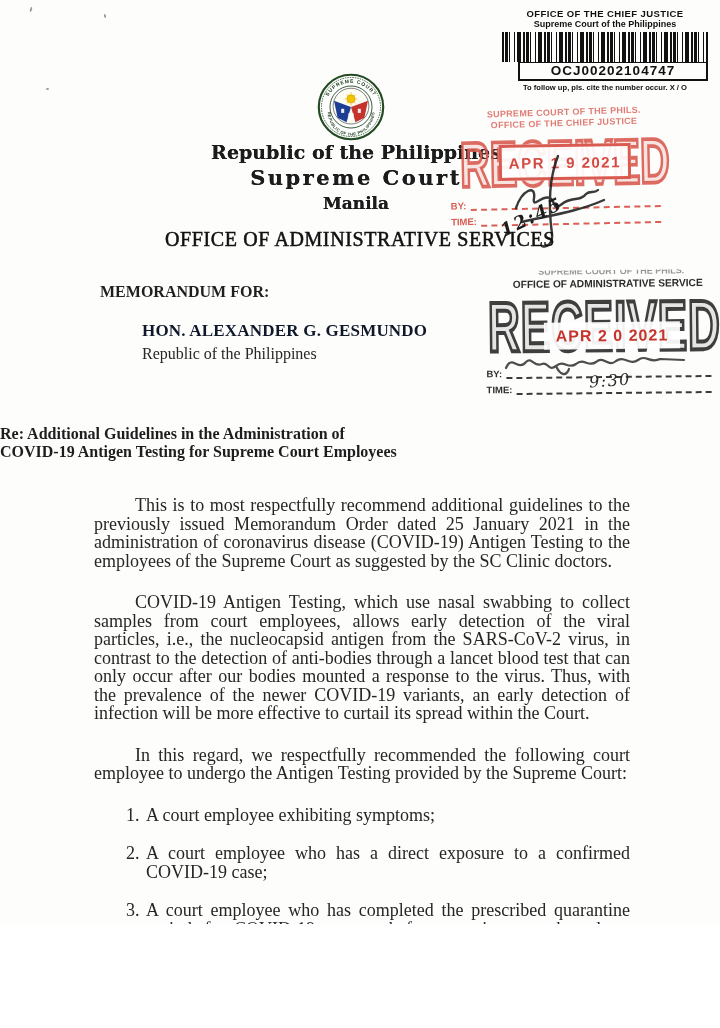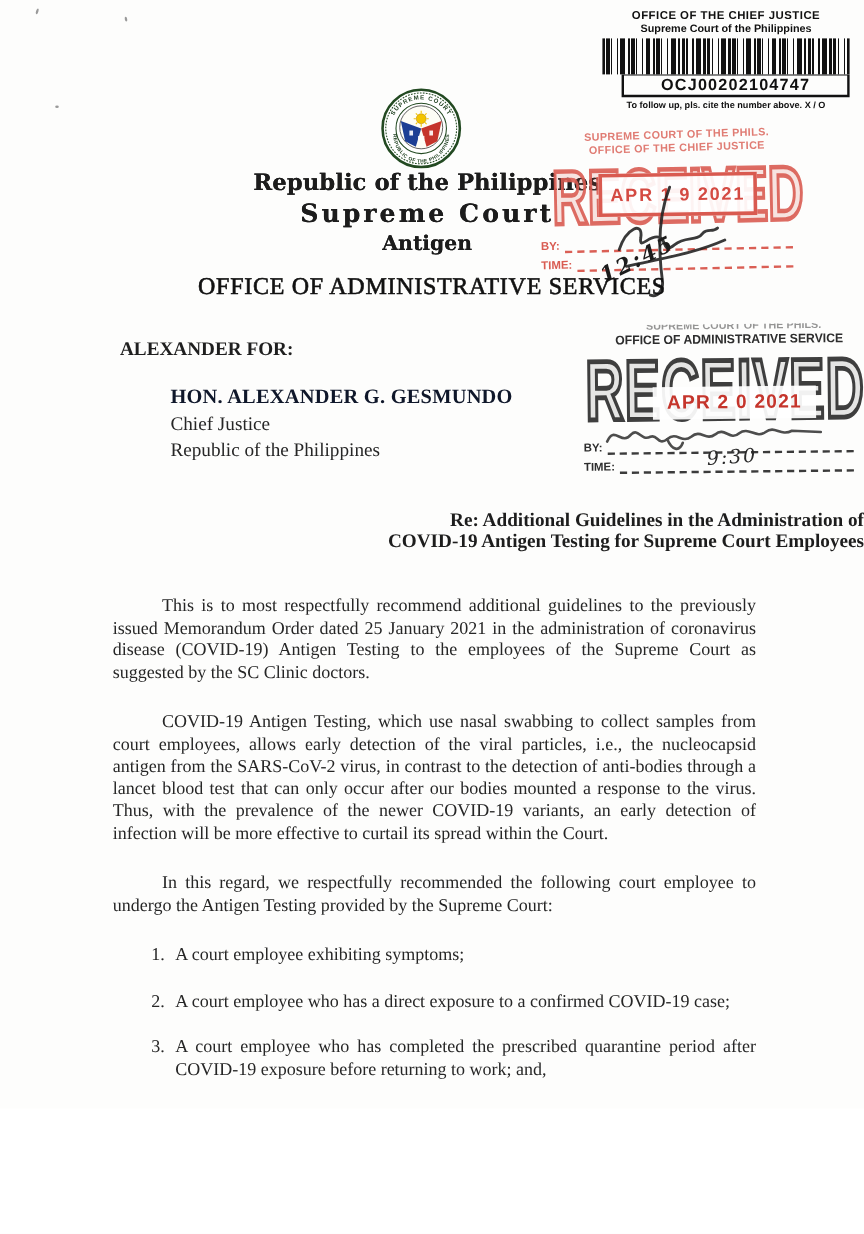--- a/index.html
+++ b/index.html
@@ -33,26 +33,26 @@
   .lh-city { font-size:17px; margin-top:3px; }
 
   .oas-heading { position:absolute; left:0; top:228px; width:720px; text-align:center;
     font-size:20px; font-weight:normal; letter-spacing:.6px; color:#111; -webkit-text-stroke:.5px #111; }
 
   .memo-for { position:absolute; left:100px; top:283px; font-size:16px; font-weight:bold; color:#1f1f1f; }
 
   .addressee { position:absolute; left:142px; top:320px; font-size:16px; line-height:22.5px; color:#262626; }
   .addr-name { font-weight:bold; font-size:17px; letter-spacing:.2px; color:#0f172a; }
 
-  .subject { position:absolute; left:0; top:425px; width:720px; text-align:right;
+  .subject { position:absolute; left:0; top:425px; width:720px; text-align:left;
     font-weight:bold; font-size:16px; line-height:18px; color:#1d1d1d; }
 
   
   .body-text { position:absolute; left:94px; top:496px; width:536px;
-    font-size:15px; line-height:18.5px; text-align:justify; color:#262626; }
+    font-size:18px; line-height:18.5px; text-align:justify; color:#262626; }
   .body-text p { margin:0 0 23px 0; text-indent:41px; }
   .memo-list { margin:10px 0 0 32px; padding:0; }
   .li { display:flex; margin-bottom:20px; }
   .li-num { width:20px; flex:none; }
   .li-text { flex:1; text-align:justify; }
 
   
   .red-stamp { position:absolute; left:450px; top:107px; width:230px; transform:rotate(-1.2deg);
     font-family:"Liberation Sans", sans-serif; color:#d95c52; }
   .rs-org { text-align:center; font-size:9px; line-height:10.5px; font-weight:bold; letter-spacing:.3px;
@@ -109,21 +109,21 @@
   <div class="speck sp1"></div>
   <div class="speck sp2"></div>
   <div class="speck sp3"></div>
   <div class="speck sp4"></div>
 
   <div class="ocj-block">
     <div class="ocj-line1">OFFICE OF THE CHIEF JUSTICE</div>
     <div class="ocj-line2">Supreme Court of the Philippines</div>
     <div class="barcode"></div>
     <div class="ocj-numbox">OCJ00202104747</div>
-    <div class="ocj-foot">To follow up, pls. cite the number above. X / O</div>
+    <div class="ocj-foot">To follow up, pls. cite the number occur. X / O</div>
   </div>
 
   <svg class="seal" viewBox="0 0 76 76">
     <defs>
       <path id="ringTop" d="M 9,40 A 29,29 0 0 1 67,40"></path>
       <path id="ringBottom" d="M 12,44 A 26,26 0 0 0 64,44"></path>
     </defs>
     <circle cx="38" cy="38" r="36" fill="#ffffff" stroke="#234a22" stroke-width="2.4"></circle>
     <circle cx="38" cy="38" r="33" fill="none" stroke="#234a22" stroke-width="1" stroke-dasharray="1.6,1.2"></circle>
     <circle cx="38" cy="38" r="23.5" fill="none" stroke="#234a22" stroke-width="1"></circle>
@@ -151,21 +151,21 @@
       </g>
       <rect x="-11" y="3" width="3.4" height="4.6" fill="#fff" opacity=".9"></rect>
       <rect x="7.6" y="3" width="3.4" height="4.6" fill="#fff" opacity=".9"></rect>
       <rect x="-3" y="8" width="6" height="4" fill="#fff" opacity=".85"></rect>
     </g>
   </svg>
 
   <div class="letterhead">
     <div class="bl lh-republic">Republic of the Philippines</div>
     <div class="bl lh-court">Supreme Court</div>
-    <div class="bl lh-city">Antigen</div>
+    <div class="bl lh-city">Manila</div>
   </div>
 
   <div class="red-stamp">
     <div class="rs-org">SUPREME COURT OF THE PHILS.</div>
     <div class="rs-org">OFFICE OF THE CHIEF JUSTICE</div>
     <div class="word-wrap rs-wrap">
       <div class="outline-word rs-word">RECEIVED</div>
       <div class="rs-datebox">APR 1 9 2021</div>
     </div>
     <div class="rs-rows">
@@ -184,21 +184,21 @@
     <g fill="none" stroke="#1f1f1f" stroke-width="2.4" stroke-linecap="round" opacity=".88">
       <path d="M66,6 C58,26 56,54 60,84 C61,92 56,98 50,96"></path>
       <path d="M24,58 C30,40 44,34 42,48 C40,60 50,44 58,48 C64,51 60,62 70,54 C80,46 88,52 94,44 C98,40 102,44 106,40"></path>
       <path d="M30,72 C55,66 85,62 112,50"></path>
     </g>
   </svg>
   <div class="hand-note hand-1245">12:45</div>
 
   <div class="oas-heading">OFFICE OF ADMINISTRATIVE SERVICES</div>
 
-  <div class="memo-for">ALEXANDER FOR:</div>
+  <div class="memo-for">MEMORANDUM FOR:</div>
 
   <div class="oas-stamp">
     <div class="os-partial">
       <span>SUPREME COURT OF THE PHILS.</span>
     </div>
     <div class="os-org">OFFICE OF ADMINISTRATIVE SERVICE</div>
     <div class="word-wrap os-wrap">
       <div class="outline-word os-word">RECEIVED</div>
       <div class="os-datebox">APR 2 0 2021</div>
     </div>
@@ -217,21 +217,20 @@
   <svg class="sig" style="left:498px; top:344px;" width="200" height="36" viewBox="0 0 200 36">
     <g fill="none" stroke="#3a3a3a" stroke-width="2.2" stroke-linecap="round" opacity=".9">
       <path d="M8,24 C14,10 20,28 28,18 C34,12 36,24 44,20 C50,17 50,28 58,22 C66,15 70,26 78,20 C86,13 90,24 98,18 C106,11 110,24 118,17 C126,11 132,22 140,16 C148,10 152,20 162,15 L186,16"></path>
       <path d="M58,22 C62,31 68,33 71,25"></path>
     </g>
   </svg>
   <div class="hand-note hand-930">9:30</div>
 
   <div class="addressee">
     <div class="addr-name">HON. ALEXANDER G. GESMUNDO</div>
-    <div>Chief Justice</div>
     <div>Republic of the Philippines</div>
   </div>
 
   <div class="subject">
     <div>Re: Additional Guidelines in the Administration of</div>
     <div>COVID-19 Antigen Testing for Supreme Court Employees</div>
   </div>
 
   <div class="body-text">
     <p>This is to most respectfully recommend additional guidelines to the previously issued Memorandum Order dated 25 January 2021 in the administration of coronavirus disease (COVID-19) Antigen Testing to the employees of the Supreme Court as suggested by the SC Clinic doctors.</p>

